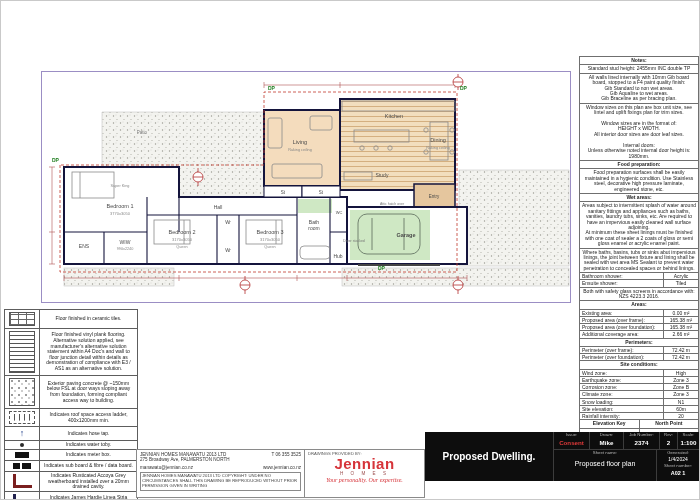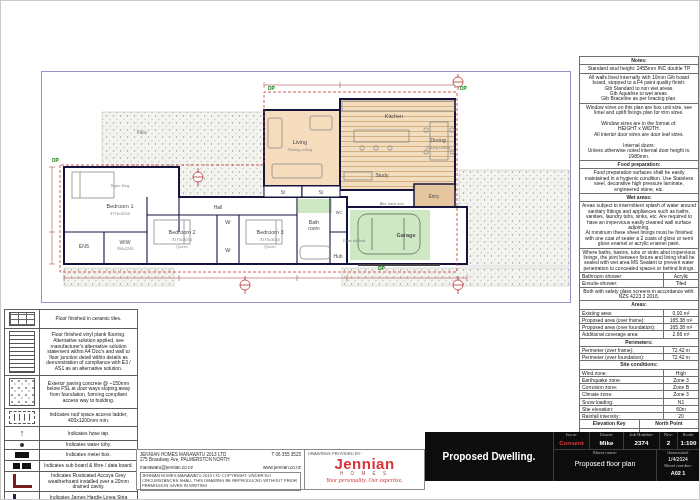--- a/index.html
+++ b/index.html
@@ -46,21 +46,21 @@
     background-image:repeating-linear-gradient(90deg,#555 0 1px,transparent 1px 5px);
     background-size:16px 60%;background-repeat:no-repeat;background-position:center;}
   .sw-hose{color:#22418c;font-size:9px;line-height:9px;}
   .sw-toby{width:4px;height:4px;border-radius:50%;background:#2a2a2a;}
   .sw-meter{width:14px;height:6px;background:#111;}
   .sw-sub{width:18px;height:6px;
     background:linear-gradient(90deg,#111 0 7px,#fff 7px 9px,#111 9px 18px);}
   .sw-accoya{width:16px;height:11px;border-left:3px solid #7a1f1f;border-bottom:3px solid #7a1f1f;}
   .sw-linea{width:16px;height:11px;border-left:3px solid #22224e;border-bottom:3px solid #22224e;}
   
-  .provider{position:absolute;left:135px;top:448px;width:289px;height:41px;
+  .provider{position:absolute;left:135px;top:448px;width:289px;height:49px;
     border:1px solid #8a8a8a;box-sizing:border-box;display:flex;background:#fff;}
   .prov-left{width:168px;border-right:1px solid #8a8a8a;padding:2px 3px;box-sizing:border-box;
     font-size:4.6px;line-height:5.4px;color:#333;}
   .prov-row{display:flex;justify-content:space-between;}
   .prov-copy{border:1px solid #8a8a8a;margin-top:2px;padding:1px;font-size:4.2px;
     line-height:4.8px;color:#444;}
   .prov-right{flex:1;position:relative;padding:1px 3px;box-sizing:border-box;}
   .provided-by{font-size:4.2px;color:#555;}
   .logo-wrap{text-align:center;margin-top:1px;}
   .logo-main{font-size:15px;line-height:14px;font-weight:bold;color:#d6343a;

